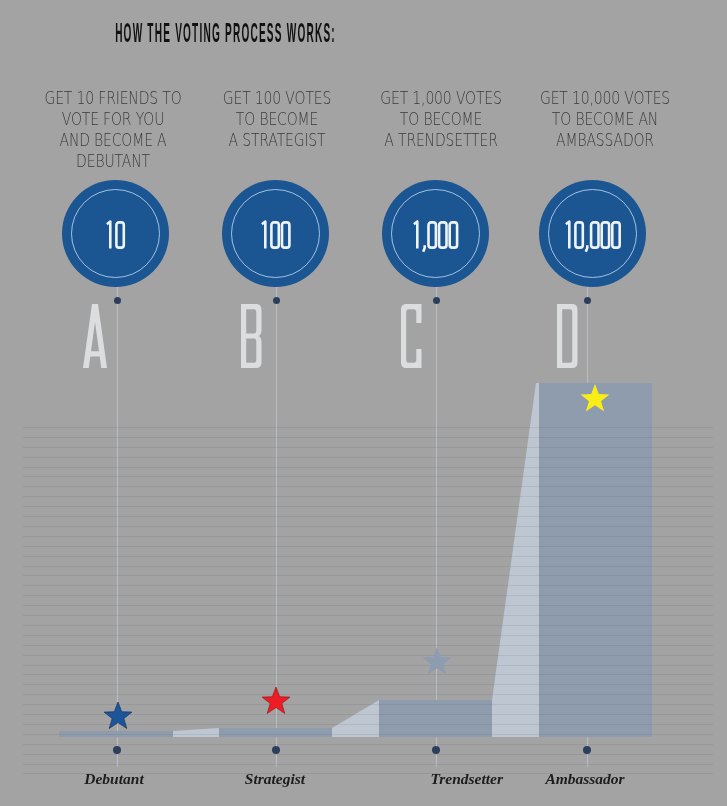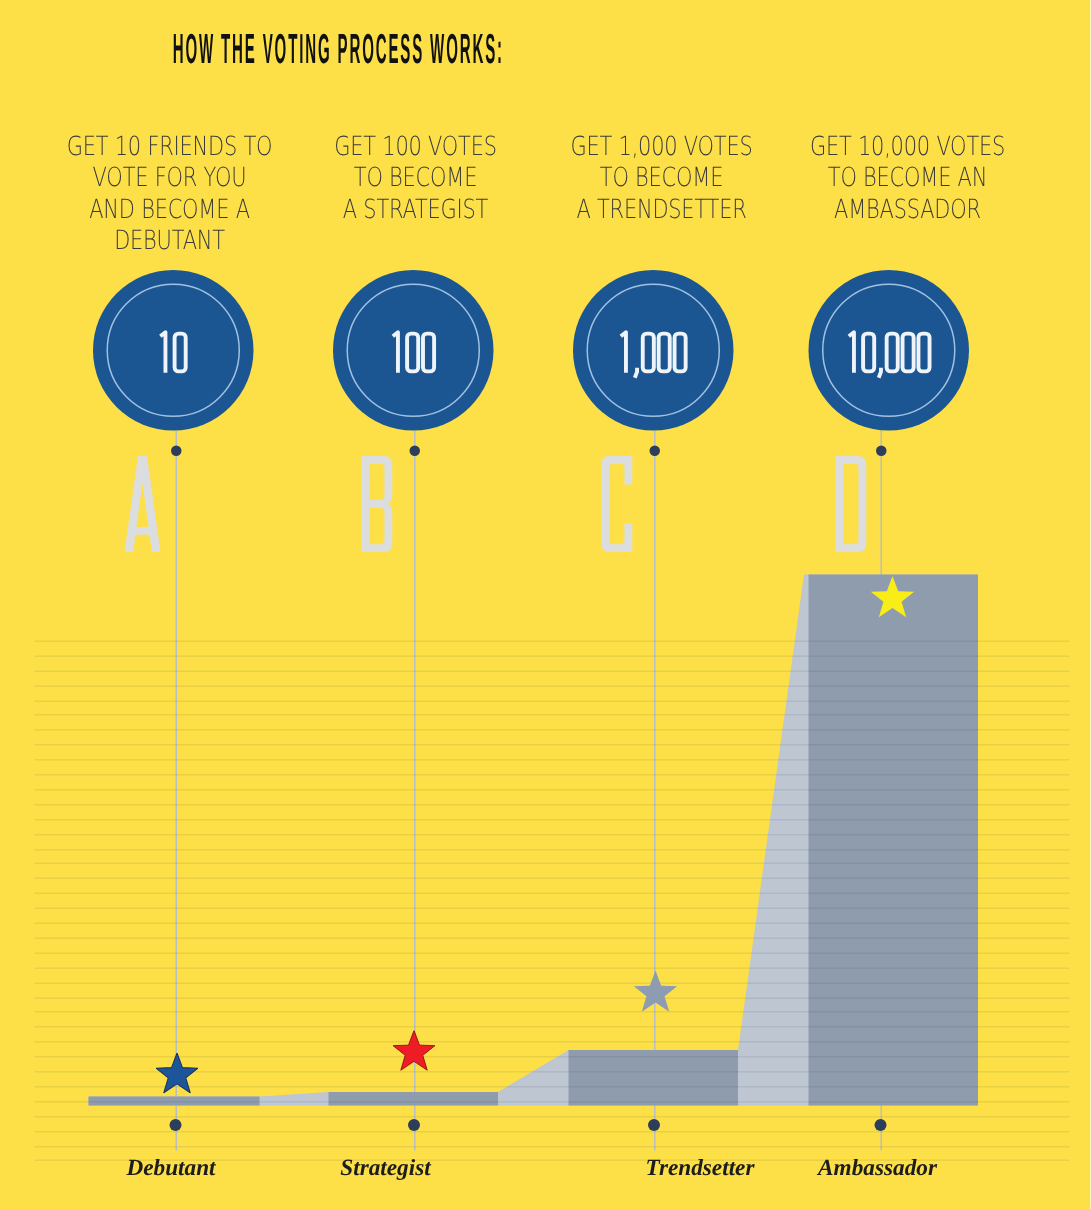--- a/index.html
+++ b/index.html
@@ -1,18 +1,18 @@
 <!DOCTYPE html>
 <html style="--vline: #b9bec4; --dot: #2c3e5c; --circle: #1b5693;"><head>
 <meta charset="utf-8">
 <style>
   html,body{margin:0;padding:0;background:#fff;}
   body{width:727px;height:806px;overflow:hidden;
        font-family:"Liberation Sans",sans-serif;-webkit-font-smoothing:antialiased;}
-  #stage{position:relative;width:727px;height:806px;background:#fde047;overflow:hidden;}
+  #stage{position:relative;width:727px;height:806px;background:#a3a3a3;overflow:hidden;}
   .abs{position:absolute;}
 
   #title{
     left:-82px; top:22px; width:450px; height:22px; text-align:center;
     color:#111; overflow:visible;
   }
   #title span{
     display:inline-block;
     font-family:"Liberation Sans",sans-serif;
     font-weight:700; font-size:28px; line-height:22px; letter-spacing:3.4px;
@@ -237,17 +237,17 @@
       <path d="M16 0 L20.2 11.2 L32 11.6 L22.7 19.0 L26.1 30.4 L16 23.6 L5.9 30.4 L9.3 19.0 L0 11.6 L11.8 11.2 Z" stroke-width="0.7" stroke-linejoin="round" fill="#ee1c25" stroke="#8c1014"></path>
     </svg>
   <svg class="abs star" style="left:422px;top:647px;" width="30" height="28" viewBox="0 0 32 31">
       <path d="M16 0 L20.2 11.2 L32 11.6 L22.7 19.0 L26.1 30.4 L16 23.6 L5.9 30.4 L9.3 19.0 L0 11.6 L11.8 11.2 Z" fill="#8d9cb1"></path>
     </svg>
   <svg class="abs star" style="left:580px;top:384px;" width="30" height="28" viewBox="0 0 32 31">
       <path d="M16 0 L20.2 11.2 L32 11.6 L22.7 19.0 L26.1 30.4 L16 23.6 L5.9 30.4 L9.3 19.0 L0 11.6 L11.8 11.2 Z" fill="#f9ed17"></path>
     </svg>
 
   <div class="abs xlabel" style="left:34px;top:770px;width:160px;">Debutant</div>
-  <div class="abs xlabel" style="left:177px;top:770px;width:160px;">Strategist</div>
+  <div class="abs xlabel" style="left:195px;top:770px;width:160px;">Strategist</div>
   <div class="abs xlabel" style="left:343px;top:770px;width:160px;text-align:right;">Trendsetter</div>
   <div class="abs xlabel" style="left:505px;top:770px;width:160px;">Ambassador</div>
 
 </div>
 
 </body></html>

